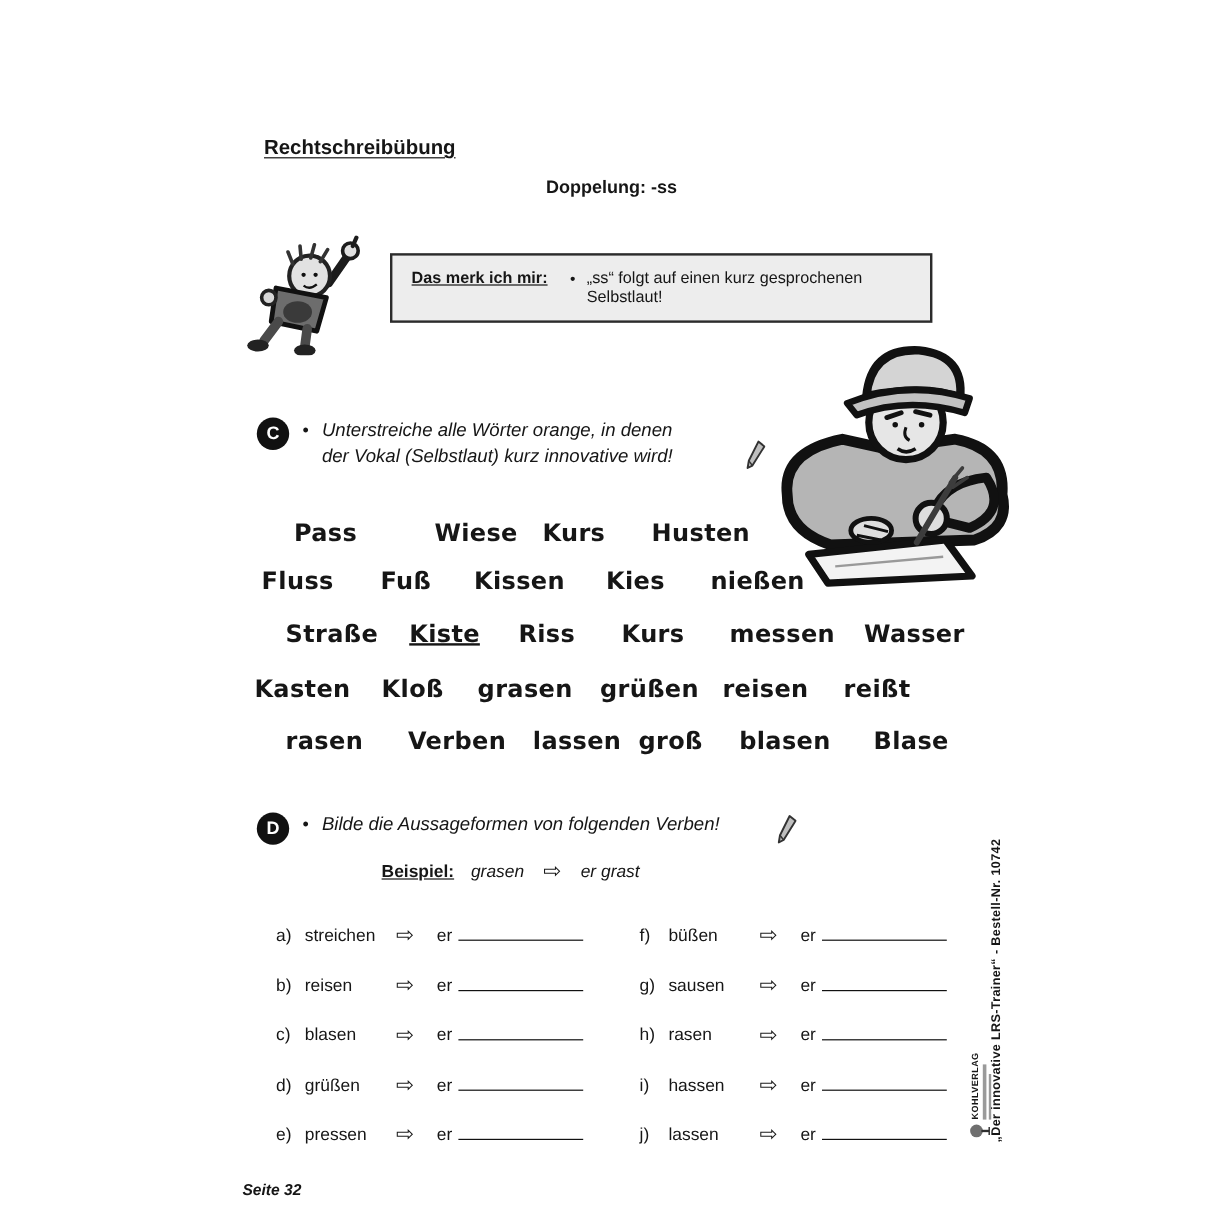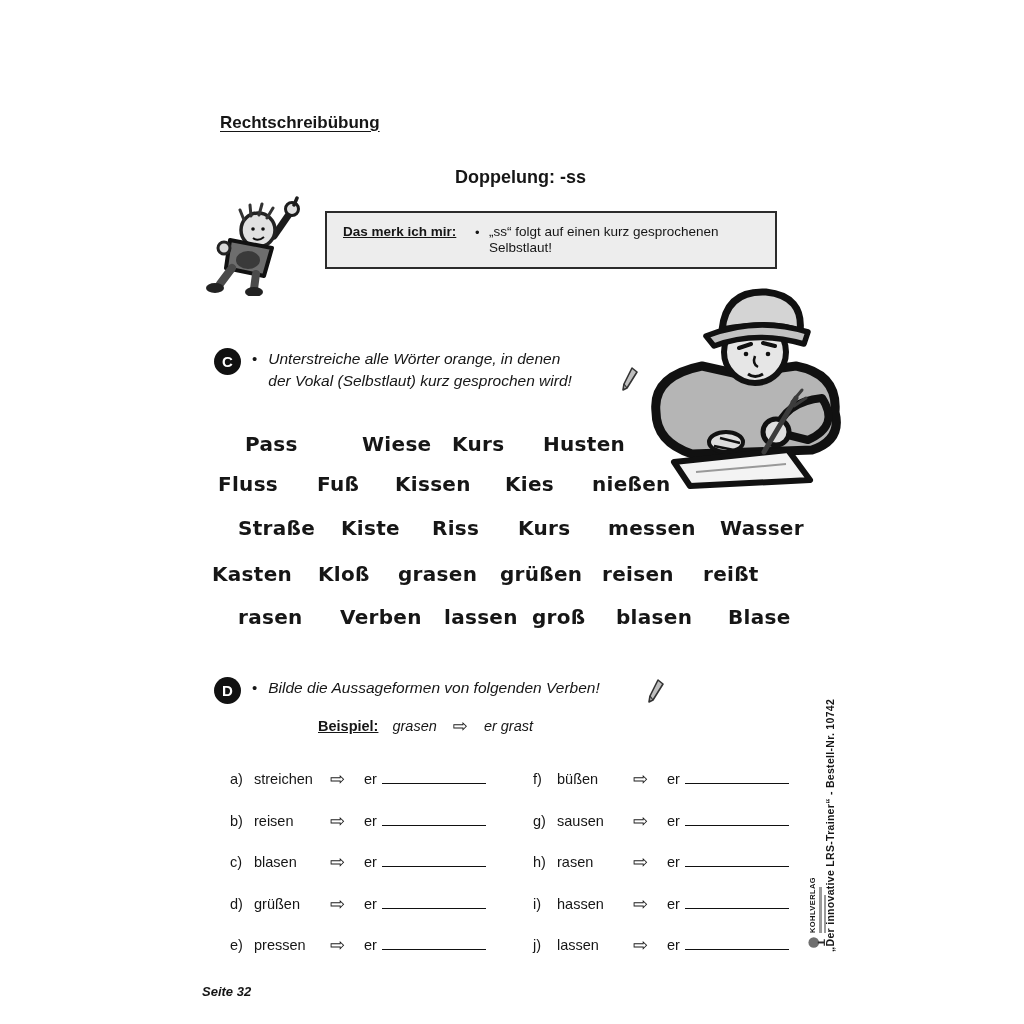--- a/index.html
+++ b/index.html
@@ -3,21 +3,21 @@
 <meta charset="utf-8">
 <style>
   html,body{margin:0;padding:0;background:#ffffff;}
   .page{position:relative;width:1024px;height:1024px;background:#fff;overflow:hidden;
         color:#161616;font-family:"Liberation Sans",sans-serif;}
   
   .title{position:absolute;left:220px;top:38px;font-family:"DejaVu Sans",sans-serif;
          font-size:23px;font-weight:bold;letter-spacing:1px;}
   .subtitle{position:absolute;left:220px;top:113px;font-size:17px;font-weight:bold;
             text-decoration:underline;text-underline-offset:3px;}
-  .topic{position:absolute;left:455px;top:167px;font-size:18px;font-weight:bold;}
+  .topic{position:absolute;left:455px;top:148px;font-size:15px;font-weight:bold;}
   
   .memo-box{position:absolute;left:325px;top:211px;width:452px;height:58px;
             background:#ededed;border:2.5px solid #2b2b2b;display:flex;align-items:flex-start;
             padding:11px 0 0 16px;box-sizing:border-box;}
   .memo-label{font-size:13.5px;font-weight:bold;text-decoration:underline;width:132px;flex:none;}
   .memo-bullet{width:14px;flex:none;font-size:13px;margin-top:1px;}
   .memo-lines{font-size:13.5px;line-height:16px;}
   
   .sec-header{position:absolute;display:flex;gap:11px;align-items:flex-start;}
   .sec-c{left:214px;top:348px;}
@@ -116,41 +116,41 @@
     <circle cx="140" cy="152" r="13" fill="#dedede" stroke="#111" stroke-width="5"></circle>
     <line x1="128" y1="172" x2="160" y2="118" stroke="#3c3c3c" stroke-width="5" stroke-linecap="round"></line>
     <path d="M156 122 L166 110 M158 126 L170 118" stroke="#3c3c3c" stroke-width="3" stroke-linecap="round"></path>
   </svg>
 
   <div class="sec-header sec-c">
     <div class="circle">C</div>
     <span class="sec-bullet">•</span>
     <span class="sec-text">
       <span>Unterstreiche alle Wörter orange, in denen</span><br>
-      <span>der Vokal (Selbstlaut) kurz gesprochen wird!</span>
+      <span>der Vokal (Selbstlaut) kurz innovative wird!</span>
     </span>
   </div>
   <svg class="pencil" style="left:620px;top:366px;" width="18" height="26" viewBox="0 0 18 26">
     <path d="M12 2 L17 6 L7 22 L3 24 L4 18 Z" fill="#bfbfbf" stroke="#333" stroke-width="1.6" stroke-linejoin="round"></path>
     <line x1="4" y1="18" x2="7" y2="22" stroke="#333" stroke-width="1.2"></line>
   </svg>
 
   <span class="word" style="left:245px;top:432px;">Pass</span>
   <span class="word" style="left:362px;top:432px;">Wiese</span>
   <span class="word" style="left:452px;top:432px;text-align:right;">Kurs</span>
   <span class="word" style="left:543px;top:432px;">Husten</span>
 
   <span class="word" style="left:218px;top:472px;">Fluss</span>
   <span class="word" style="left:317px;top:472px;">Fuß</span>
   <span class="word" style="left:395px;top:472px;">Kissen</span>
   <span class="word" style="left:505px;top:472px;">Kies</span>
   <span class="word" style="left:592px;top:472px;">nießen</span>
 
   <span class="word" style="left:238px;top:516px;">Straße</span>
-  <span class="word" style="left:341px;top:516px;">Kiste</span>
+  <span class="word" style="left:341px;top:516px;text-decoration:underline;">Kiste</span>
   <span class="word" style="left:432px;top:516px;">Riss</span>
   <span class="word" style="left:518px;top:516px;">Kurs</span>
   <span class="word" style="left:608px;top:516px;">messen</span>
   <span class="word" style="left:720px;top:516px;">Wasser</span>
 
   <span class="word" style="left:212px;top:562px;">Kasten</span>
   <span class="word" style="left:318px;top:562px;">Kloß</span>
   <span class="word" style="left:398px;top:562px;">grasen</span>
   <span class="word" style="left:500px;top:562px;">grüßen</span>
   <span class="word" style="left:602px;top:562px;">reisen</span>

